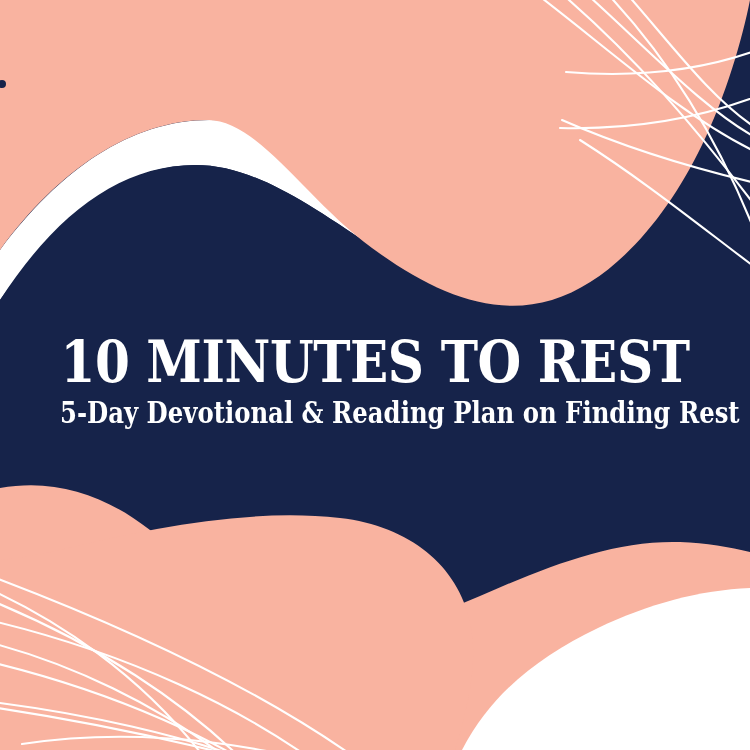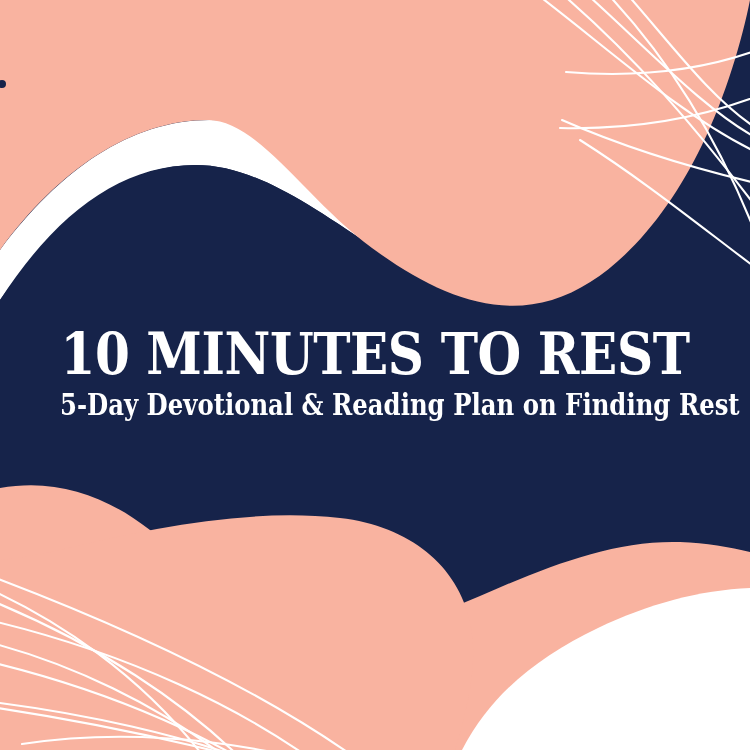--- a/index.html
+++ b/index.html
@@ -20,21 +20,21 @@
   .poster svg.art {
     position: absolute;
     top: 0;
     left: 0;
     width: 750px;
     height: 750px;
     display: block;
   }
   .text-layer {
     position: absolute;
-    top: 8px;
+    top: 16px;
     left: 0;
     width: 750px;
     height: 552px;
     pointer-events: none;
   }
   .title {
     position: absolute;
     top: 317px;
     left: 0;
     width: 750px;

